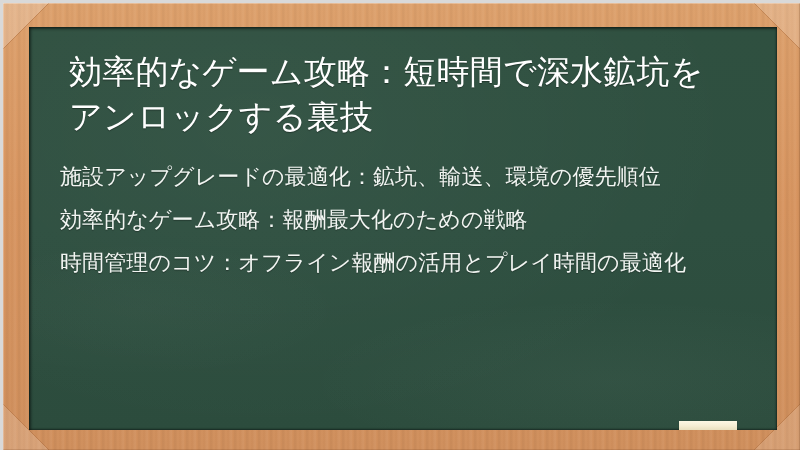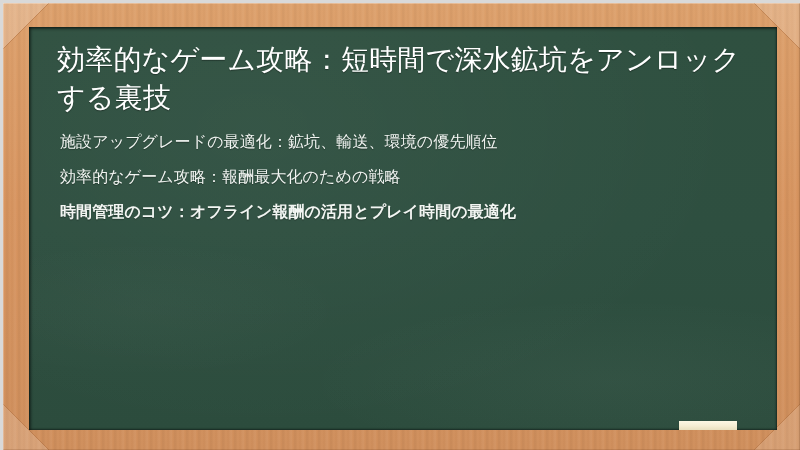--- a/index.html
+++ b/index.html
@@ -105,47 +105,48 @@
 
   
   .content {
     position: absolute;
     left: 0; top: 0; right: 0; bottom: 0;
     padding: 8px 22px 0 22px;
     box-sizing: border-box;
   }
 
   .title {
-    margin: 6px;
+    margin: 18px;
     color: #ffffff;
-    font-size: 28px;
+    font-size: 33px;
     line-height: 1.36;
     font-weight: 400;
     letter-spacing: 0.2px;
     text-shadow: 0 1px 1px rgba(0,0,0,0.35);
     white-space: pre-wrap;
+    font-family: Liberation Mono, monospace;
   }
 
   .bullets {
     margin: 14px 0 0 0;
     padding: 0;
     list-style: none;
   }
   .bullet {
     color: #f2f5f2;
-    font-size: 16px;
+    font-size: 22px;
     line-height: 1.42;
     font-weight: 400;
     margin: 0 0 12px 0;
     padding-left: 9px;
     letter-spacing: 0.1px;
     text-shadow: 0 1px 1px rgba(0,0,0,0.30);
     white-space: pre-wrap;
   }
-  .bullet:last-child { margin-bottom: 0; font-weight: bold; }
+  .bullet:last-child { margin-bottom: 0; }
 
   
   .chalk {
     position: absolute;
     left: 650px;
     top: 394px;
     width: 58px;
     height: 9px;
     background: linear-gradient(180deg, #fdf8e4 0%, #f5edd2 55%, #e9dfbe 100%);
     box-shadow: 0 1px 1px rgba(0,0,0,0.25);

